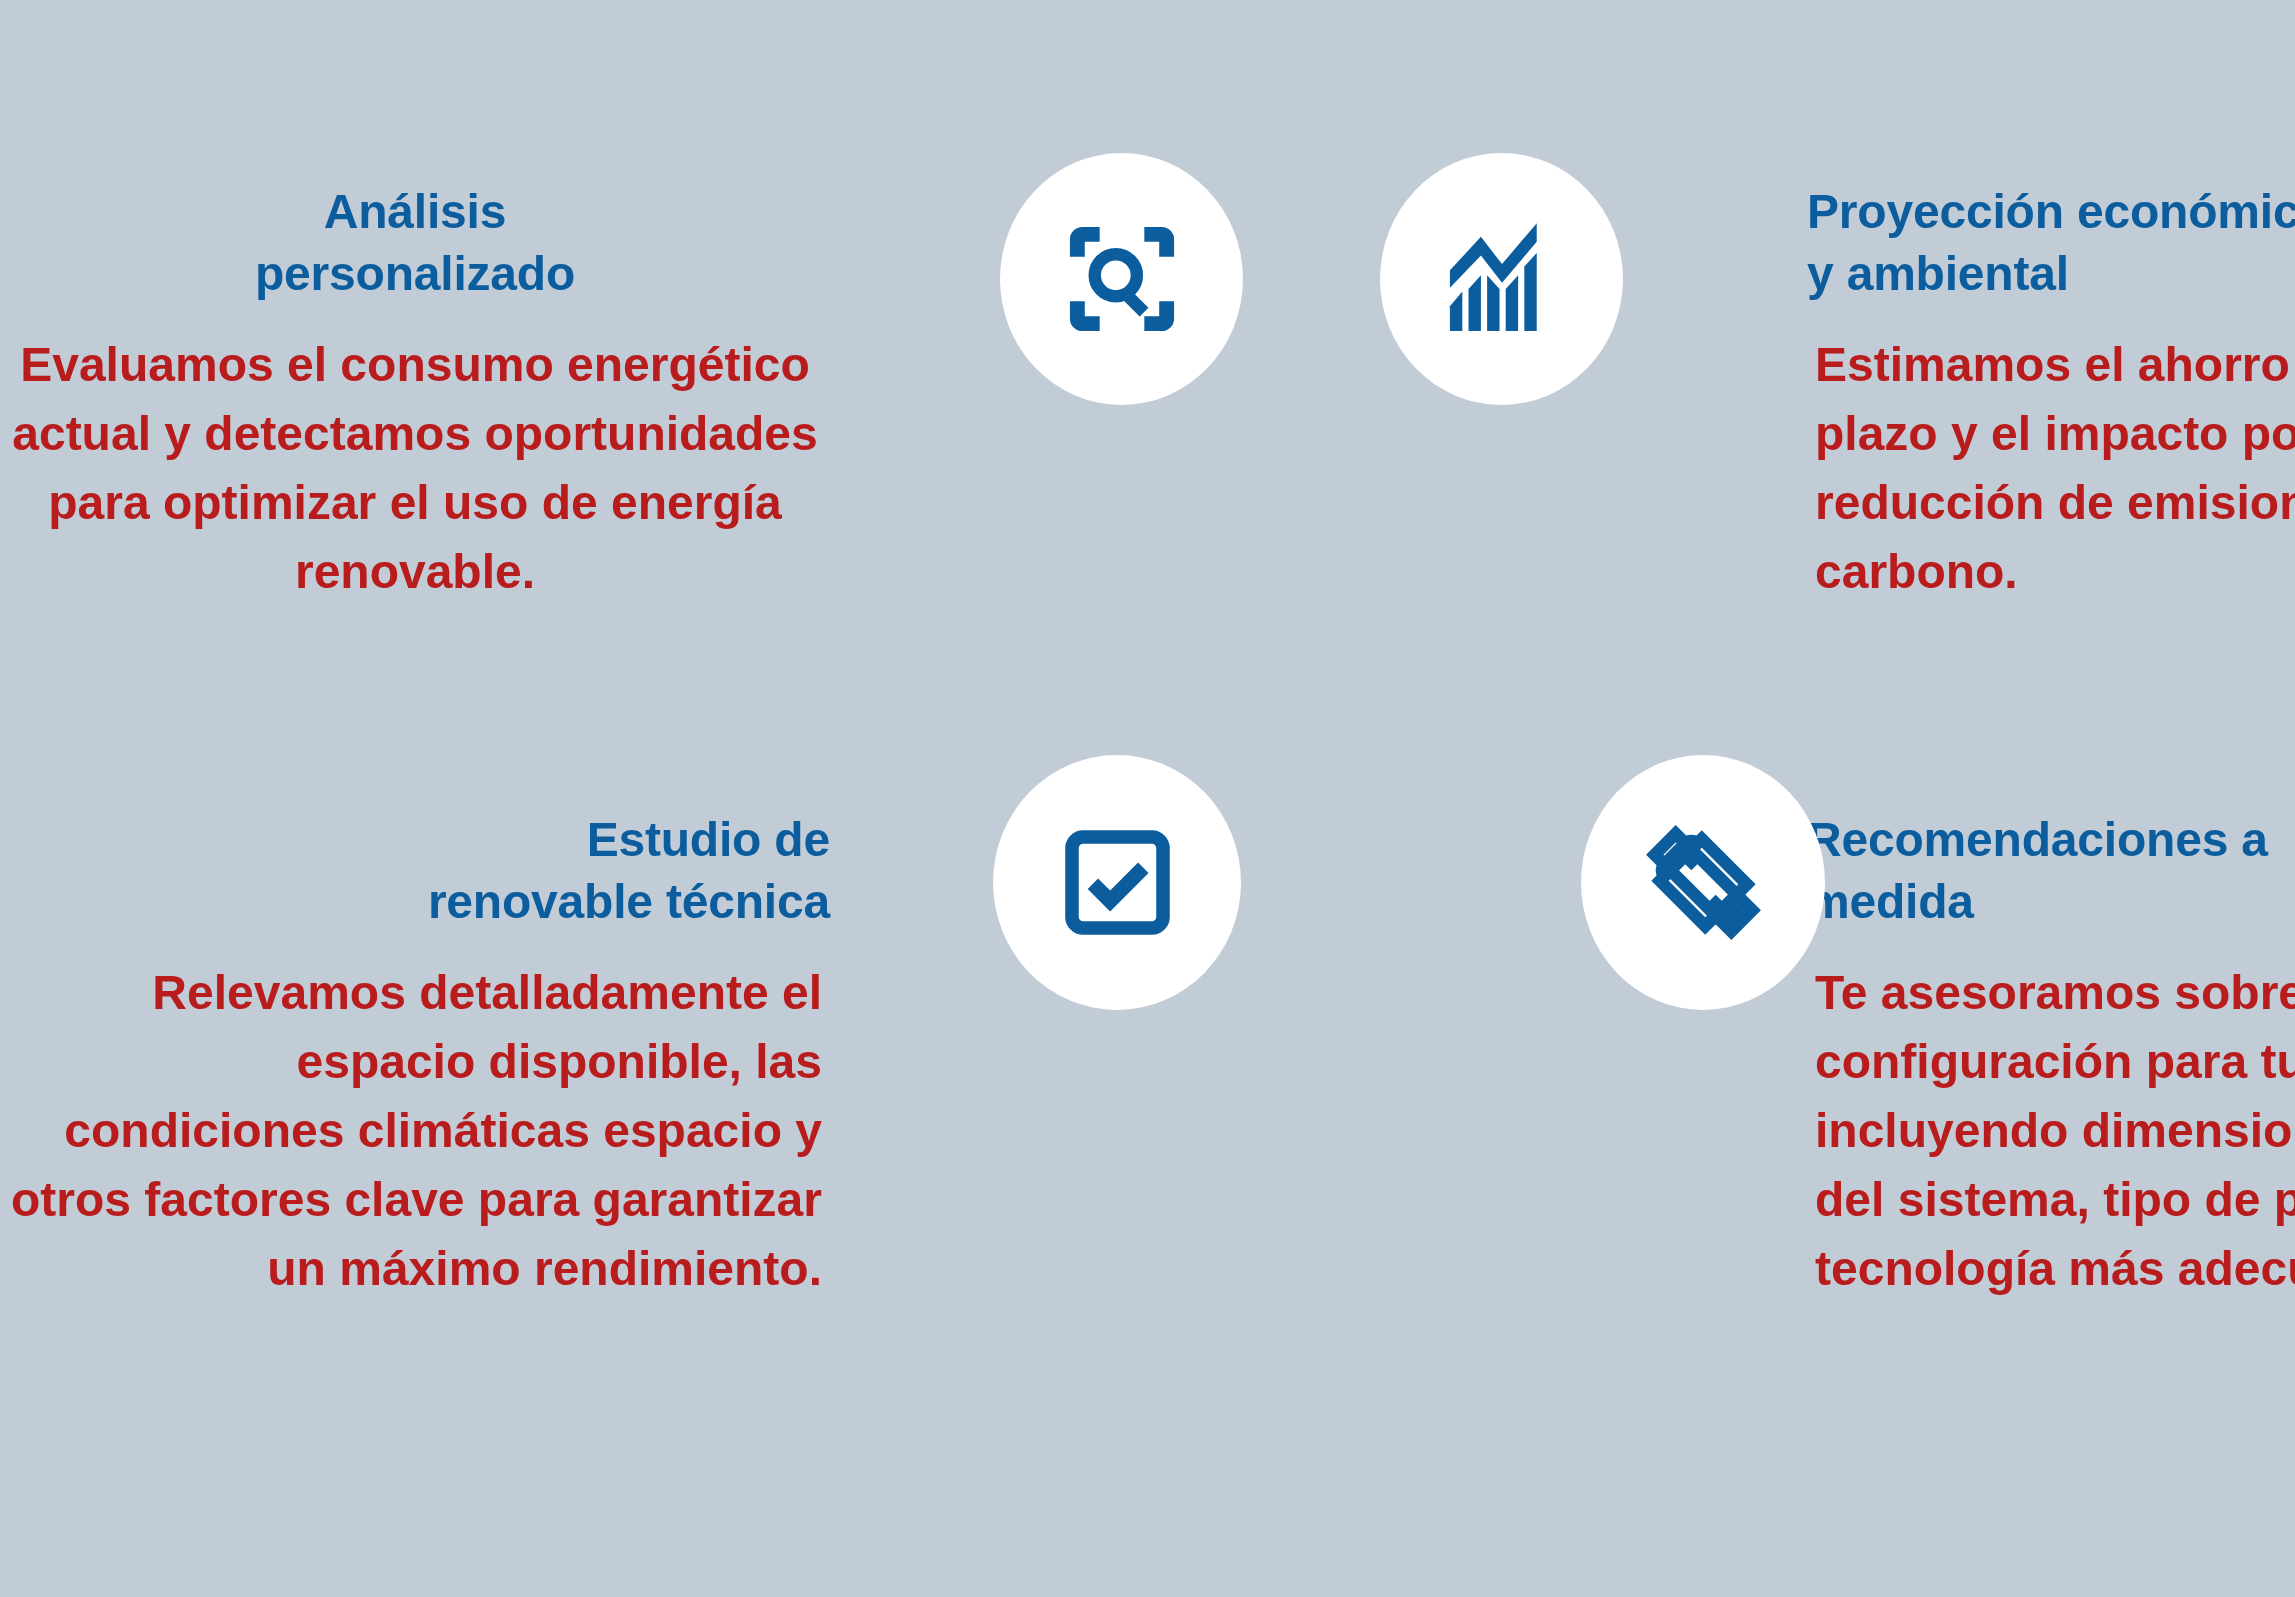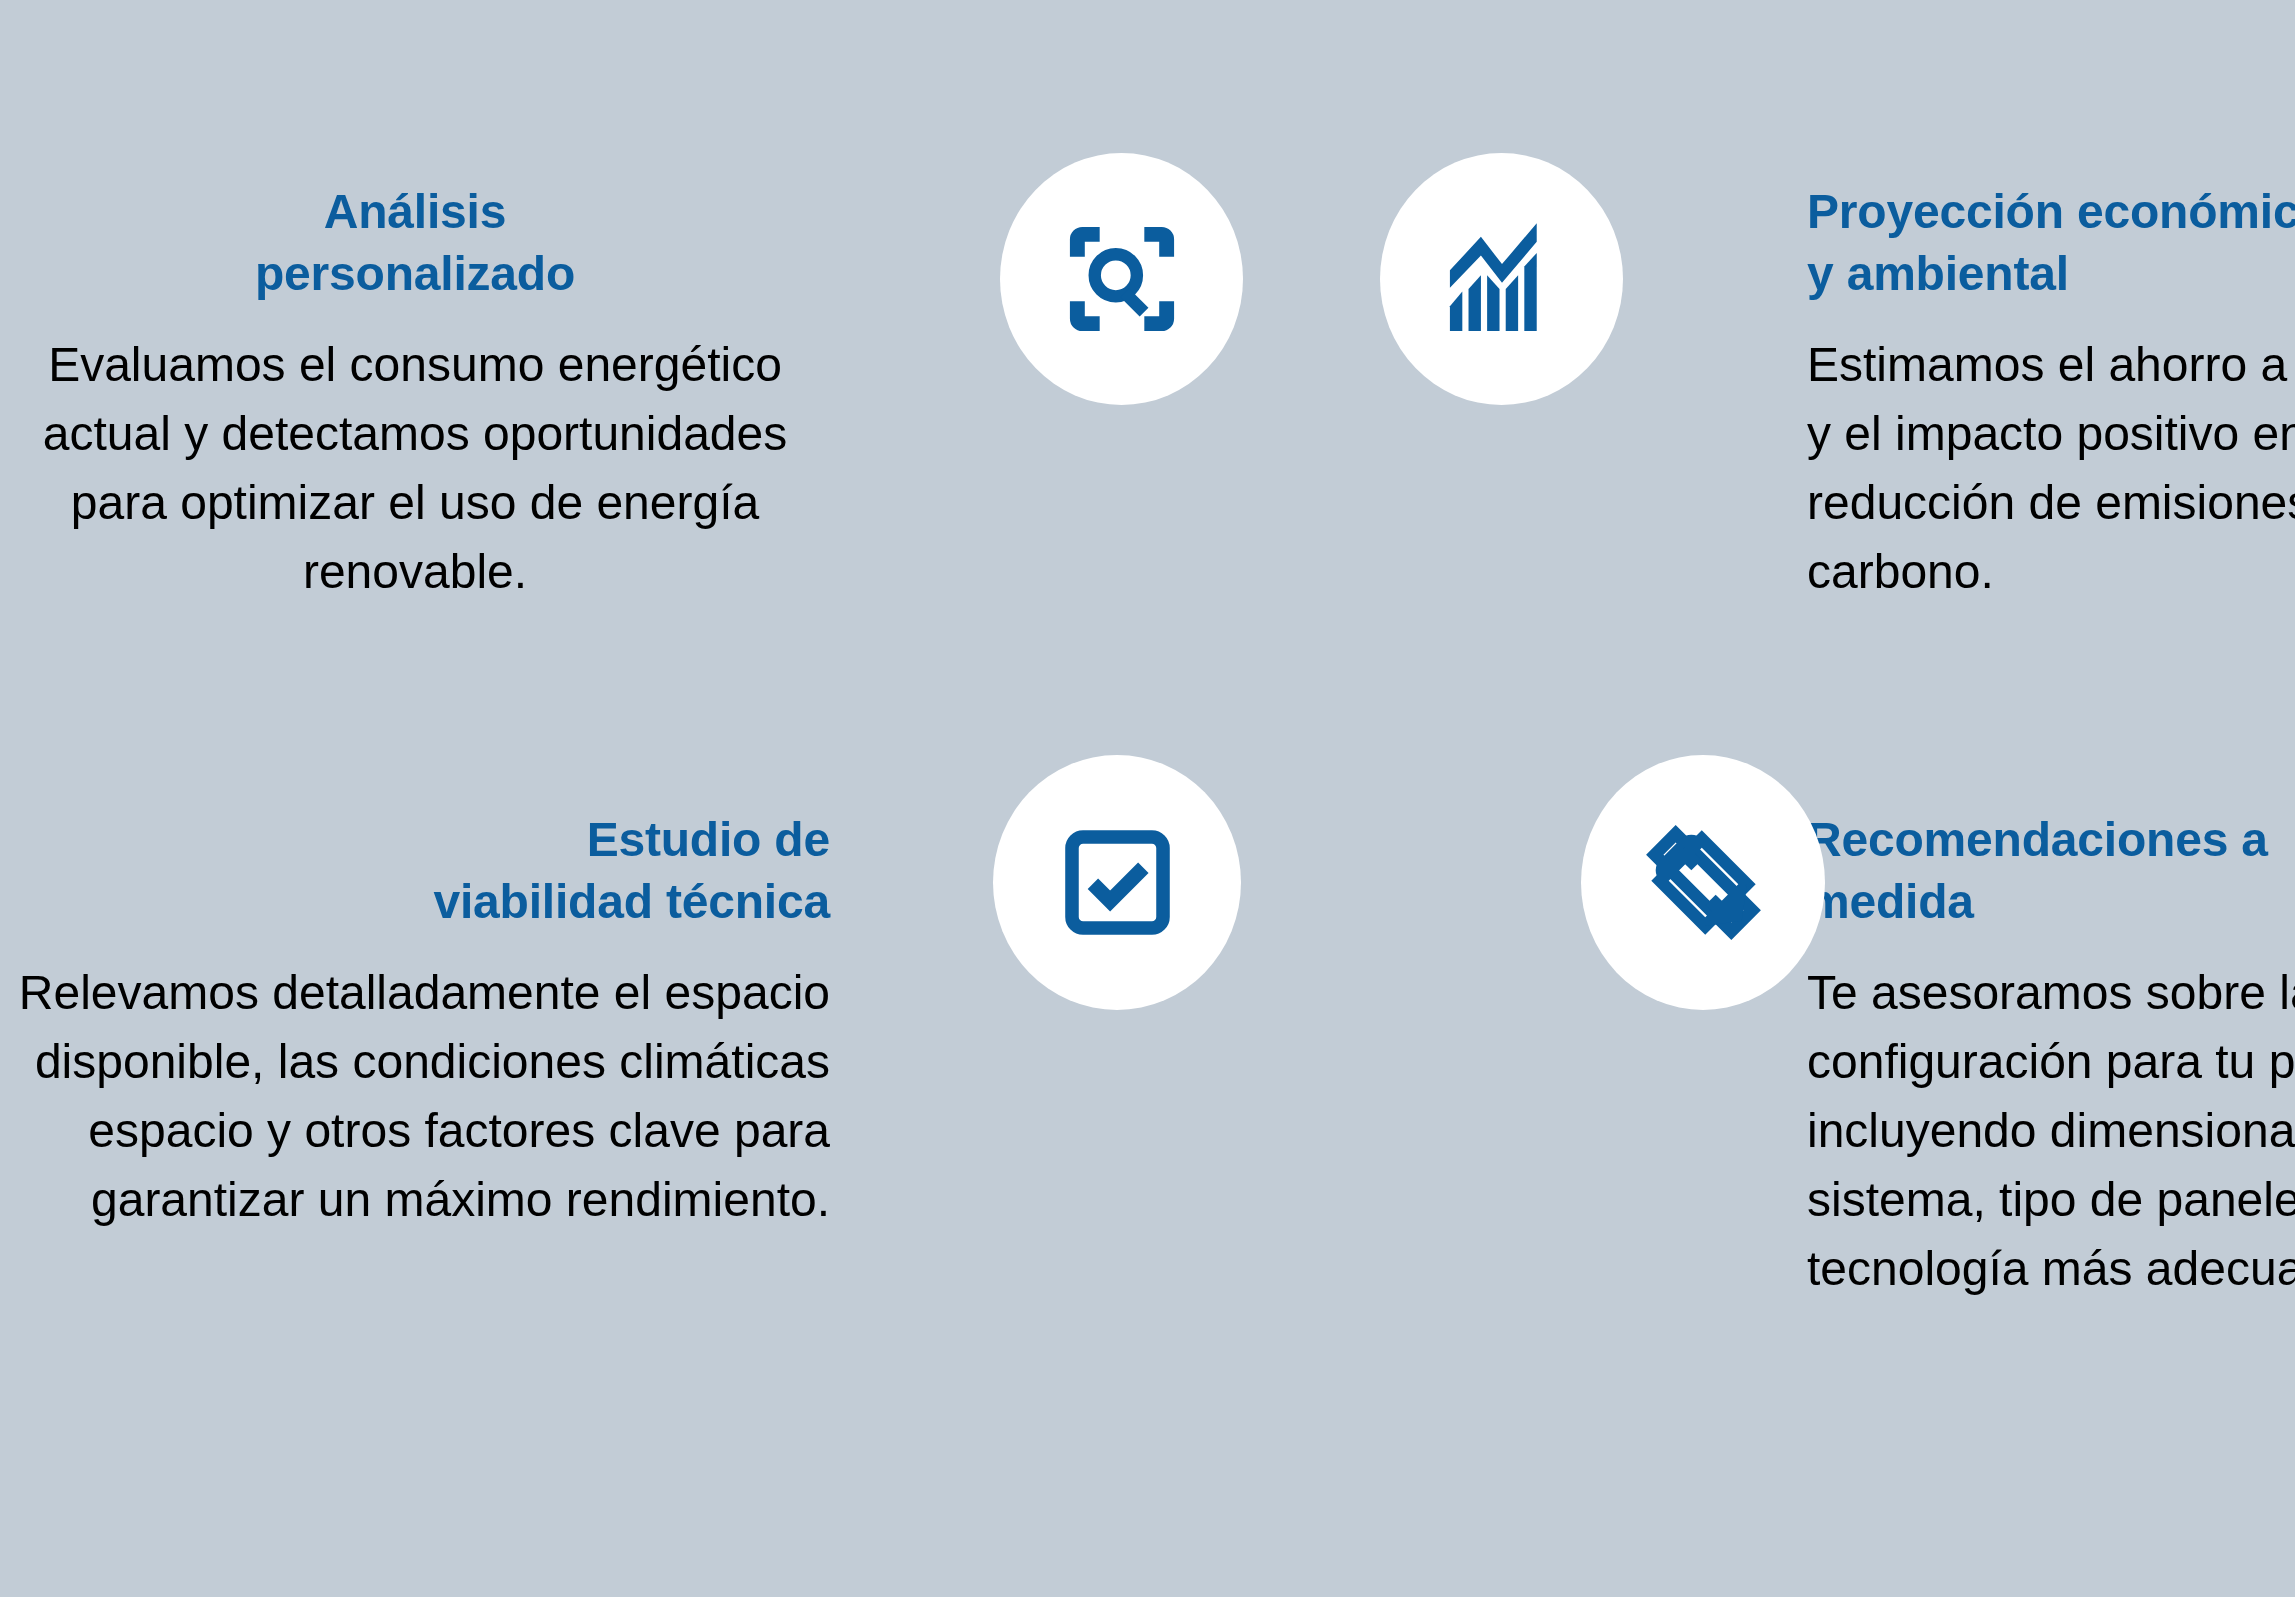--- a/index.html
+++ b/index.html
@@ -28,26 +28,26 @@
   .block .title {
     font-weight: 700;
     font-size: 48px;
     line-height: 1.30;
     color: #0b5d9e;
     letter-spacing: -0.2px;
     white-space: pre-line;
     margin: 0;
   }
   .block .body {
-    font-weight: 400;
+    font-weight: 700;
     font-size: 48px;
     line-height: 1.44;
-    color: #000000;
+    color: #b91c1c;
     white-space: pre-line;
-    margin: 0;
+    margin: 8px;
   }
 
   .col-left  { text-align: right; }
   .col-right { text-align: left; }
 
   
   #block-analysis {
     left: 0px;  top: 181px;  width: 830px; text-align: center;
   }
   #block-analysis .body { margin-top: 24px; }
@@ -98,21 +98,21 @@
   </div>
 
   <div class="block col-right" id="block-projection">
     <p class="title">Proyección económica
 y ambiental</p>
     <p class="body"> Estimamos el ahorro a largo plazo y el impacto positivo en la reducción de emisiones de carbono.</p>
   </div>
 
   <div class="block col-left" id="block-feasibility">
     <p class="title">Estudio de
-viabilidad técnica</p>
+renovable técnica</p>
     <p class="body">Relevamos detalladamente el espacio disponible, las condiciones climáticas espacio y otros factores clave para garantizar un máximo rendimiento.</p>
   </div>
 
   <div class="block col-right" id="block-recommendations">
     <p class="title">Recomendaciones a
 medida</p>
     <p class="body">Te asesoramos sobre la mejor configuración para tu proyecto, incluyendo dimensionamiento del sistema, tipo de paneles y tecnología más adecuada.</p>
   </div>
 
   <div class="icon-circle" id="circle-scan">

